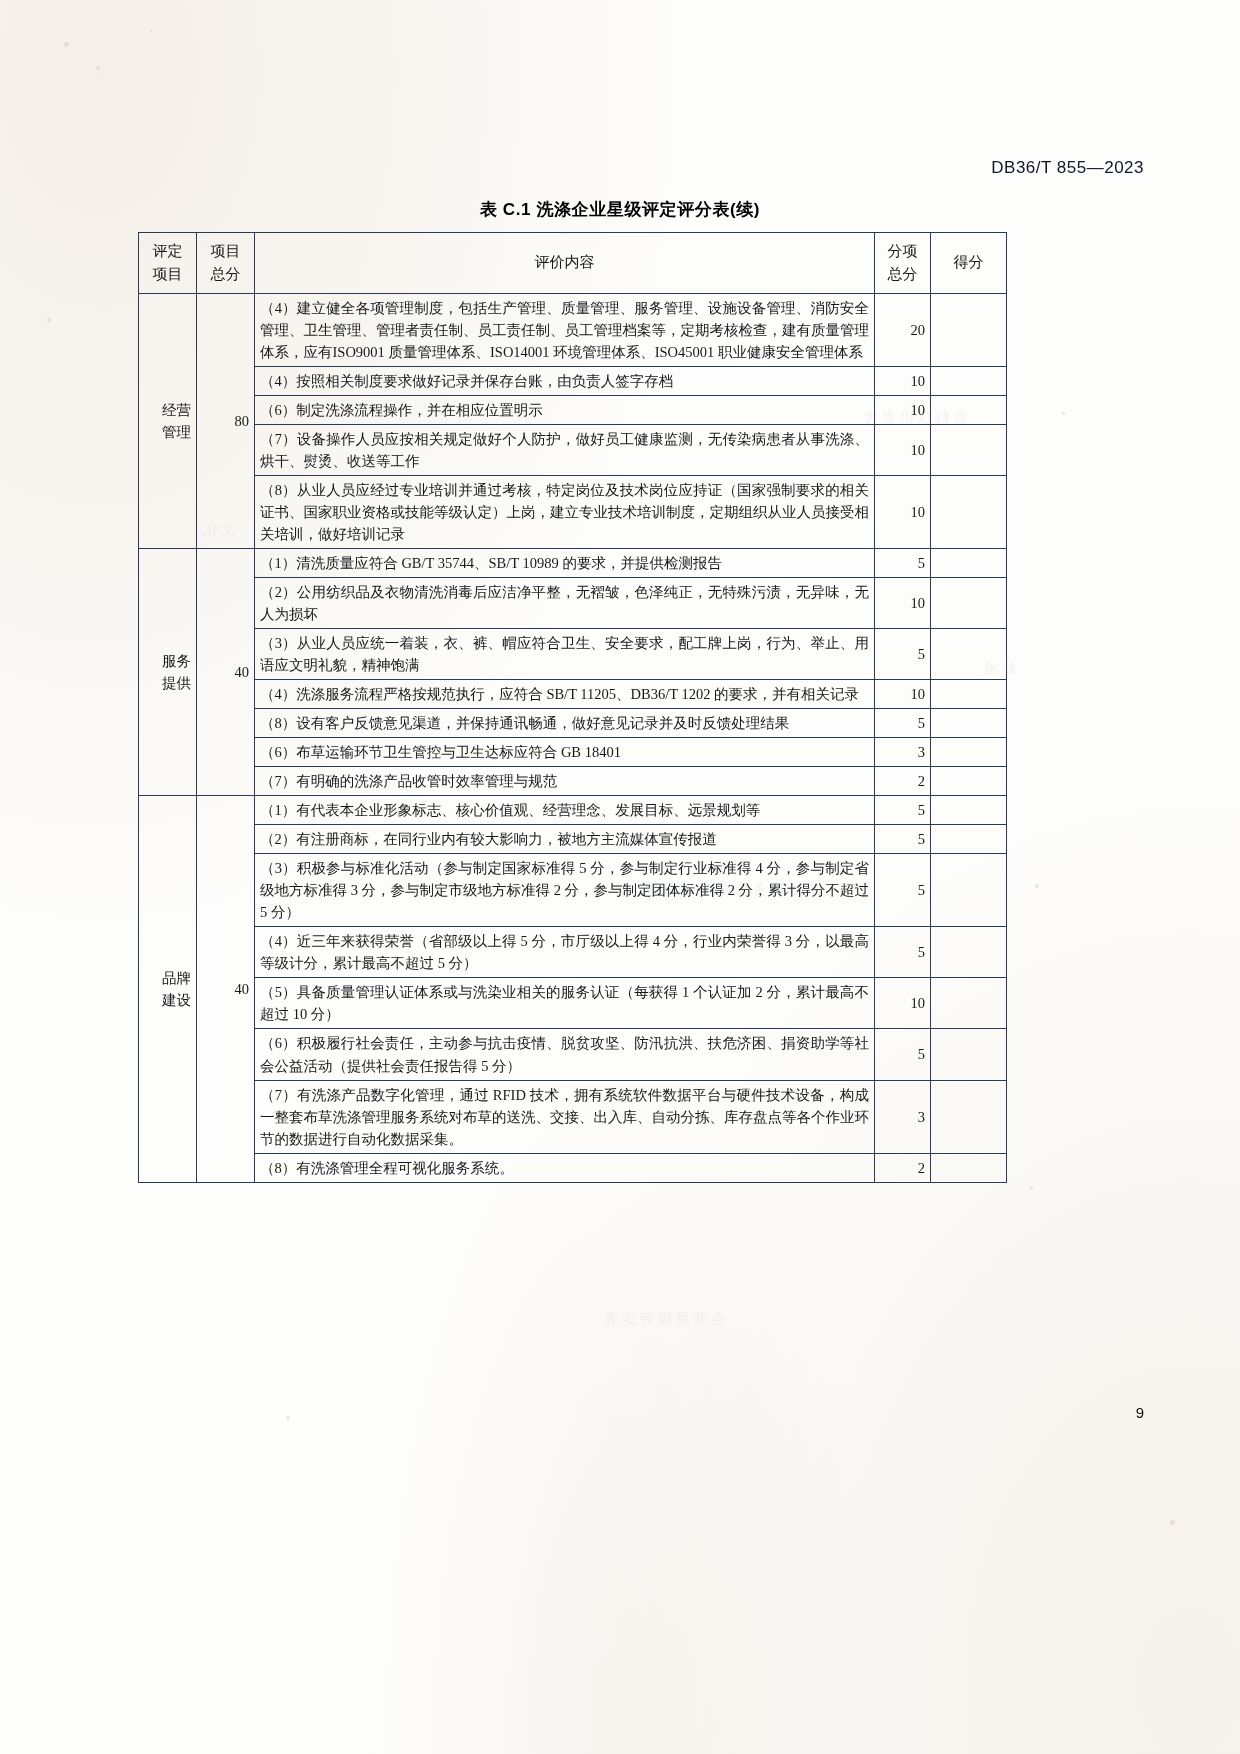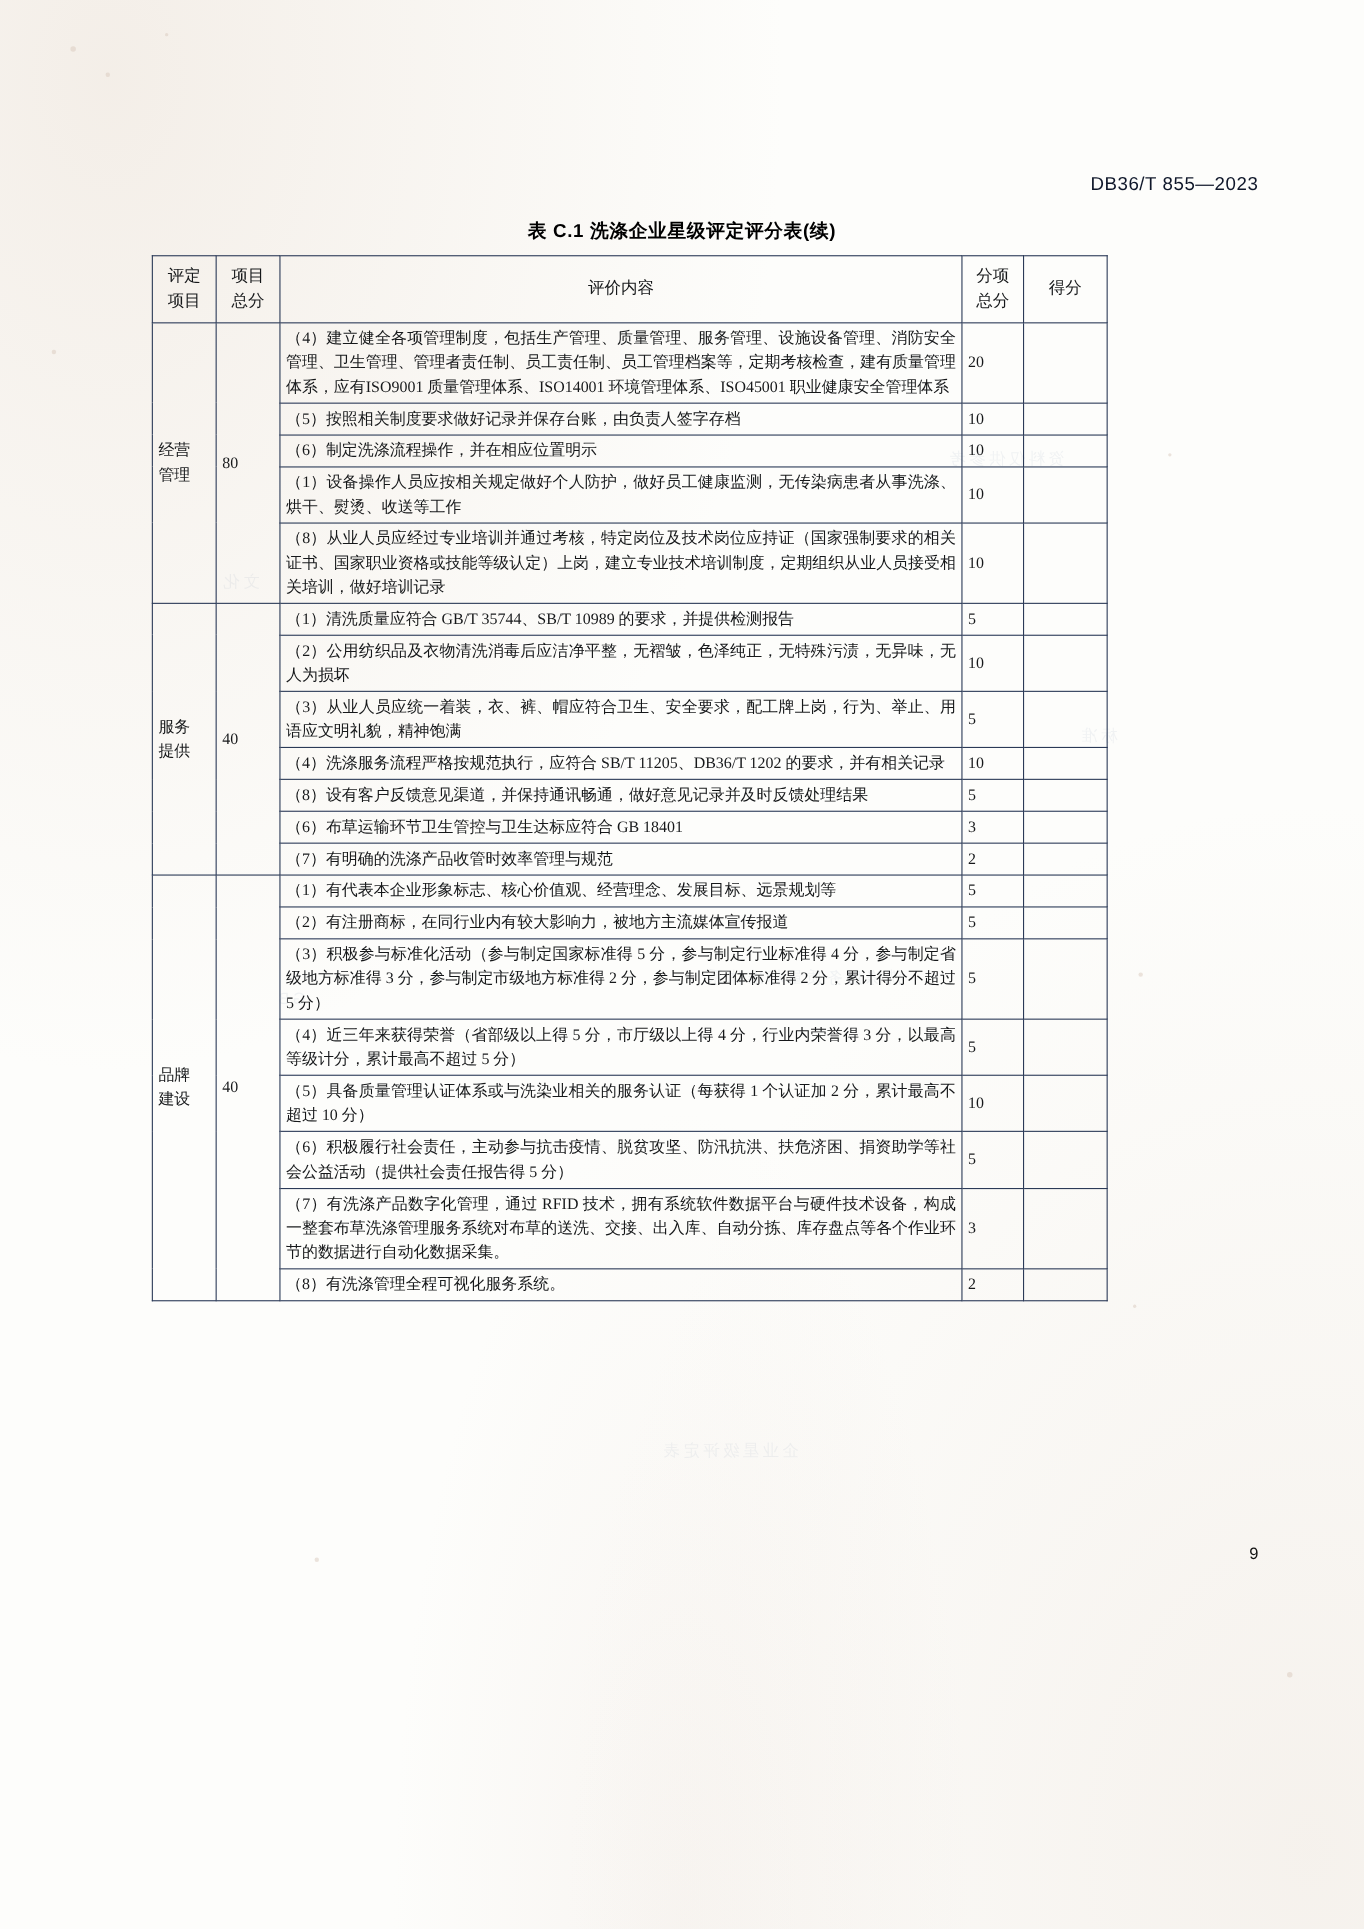--- a/index.html
+++ b/index.html
@@ -75,21 +75,21 @@
     font-weight: normal;
     font-size: 15px;
     padding: 7px 4px;
   }
   .col-cat { width: 58px; }
   .col-total { width: 58px; }
   .col-content { width: 620px; }
   .col-sub { width: 56px; }
   .col-score { width: 76px; }
   td.cat, td.total, td.sub, td.got {
-    text-align: left;
+    text-align: right;
   }
   td.cat {
     font-size: 15px;
     line-height: 1.6;
     margin-left: 39px;
   }
   td.content {
     text-align: justify;
     text-justify: inter-ideograph;
     padding: 4px 7px 5px 7px;
@@ -181,31 +181,31 @@
           <td class="cat" rowspan="5">
             <div>经营</div>
             <div>管理</div>
           </td>
           <td class="total" rowspan="5">80</td>
           <td class="content">（4）建立健全各项管理制度，包括生产管理、质量管理、服务管理、设施设备管理、消防安全管理、卫生管理、管理者责任制、员工责任制、员工管理档案等，定期考核检查，建有质量管理体系，应有ISO9001 质量管理体系、ISO14001 环境管理体系、ISO45001 职业健康安全管理体系</td>
           <td class="sub">20</td>
           <td class="got"></td>
         </tr>
         <tr>
-          <td class="content">（5）按照相关制度要求做好记录并保存台账，由负责人签字存档</td>
+          <td class="content">（4）按照相关制度要求做好记录并保存台账，由负责人签字存档</td>
           <td class="sub">10</td>
           <td class="got"></td>
         </tr>
         <tr>
           <td class="content">（6）制定洗涤流程操作，并在相应位置明示</td>
           <td class="sub">10</td>
           <td class="got"></td>
         </tr>
         <tr>
-          <td class="content">（1）设备操作人员应按相关规定做好个人防护，做好员工健康监测，无传染病患者从事洗涤、烘干、熨烫、收送等工作</td>
+          <td class="content">（7）设备操作人员应按相关规定做好个人防护，做好员工健康监测，无传染病患者从事洗涤、烘干、熨烫、收送等工作</td>
           <td class="sub">10</td>
           <td class="got"></td>
         </tr>
         <tr>
           <td class="content">（8）从业人员应经过专业培训并通过考核，特定岗位及技术岗位应持证（国家强制要求的相关证书、国家职业资格或技能等级认定）上岗，建立专业技术培训制度，定期组织从业人员接受相关培训，做好培训记录</td>
           <td class="sub">10</td>
           <td class="got"></td>
         </tr>
 
         <tr>

